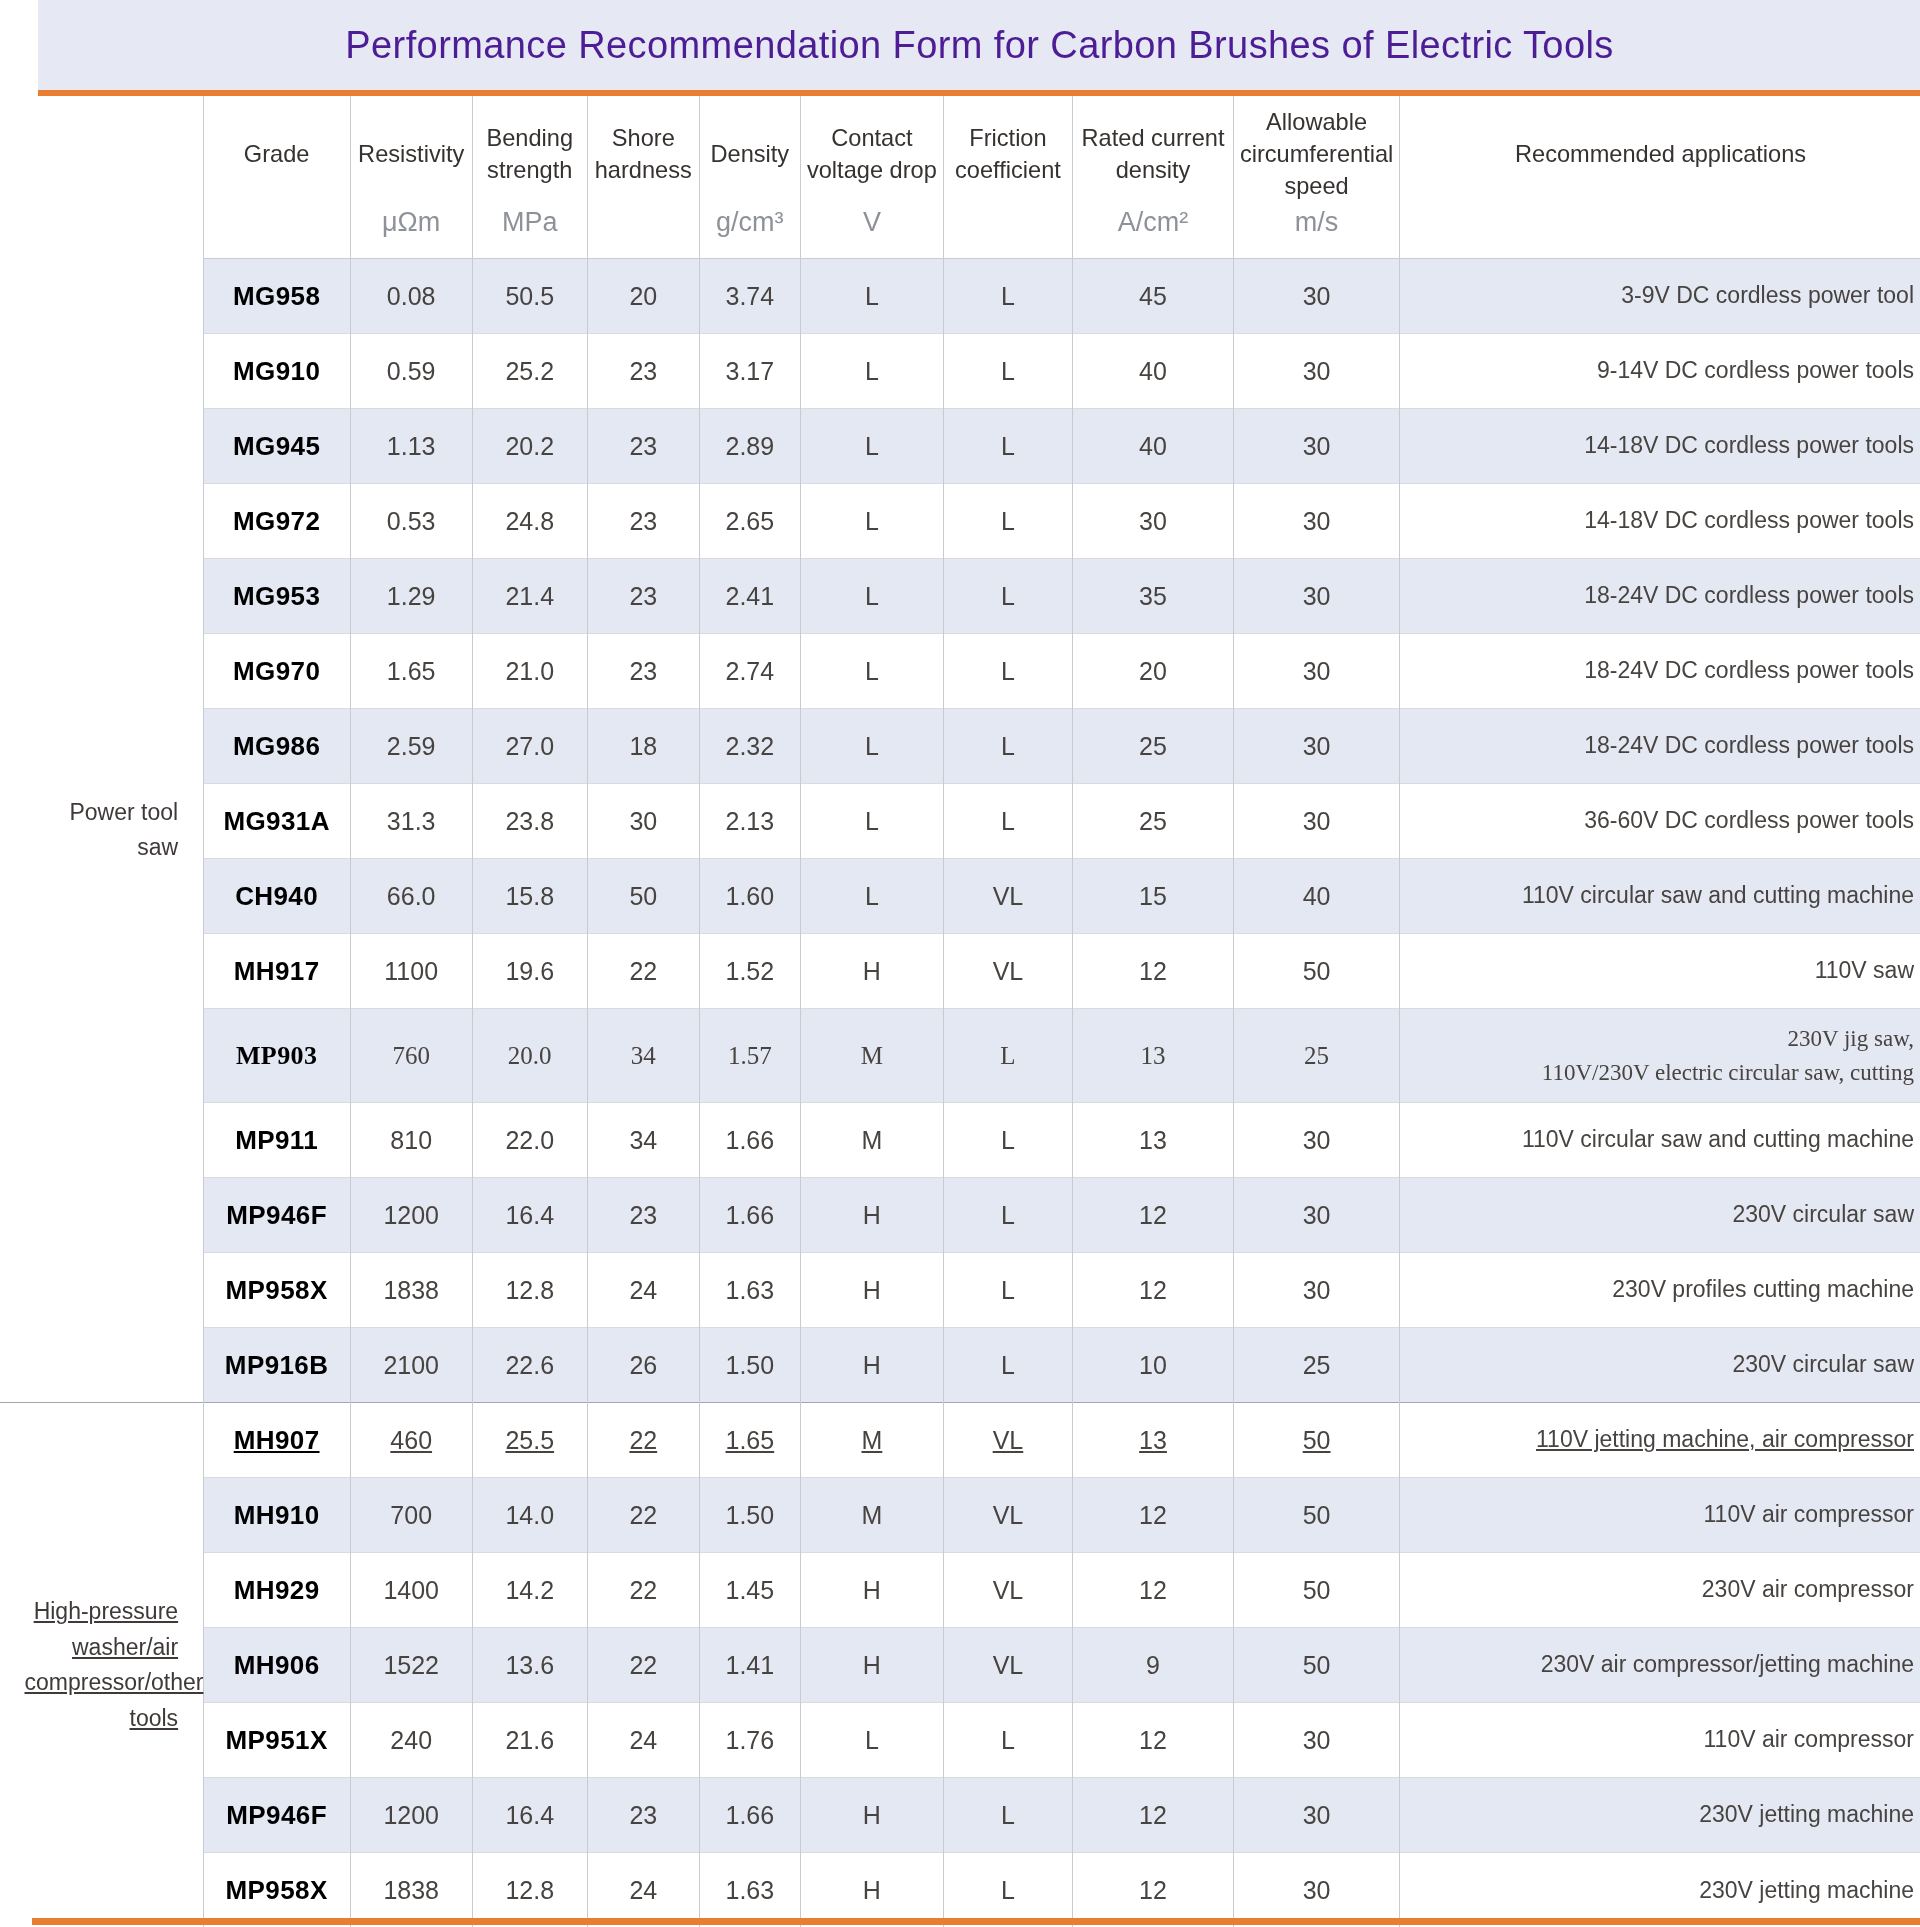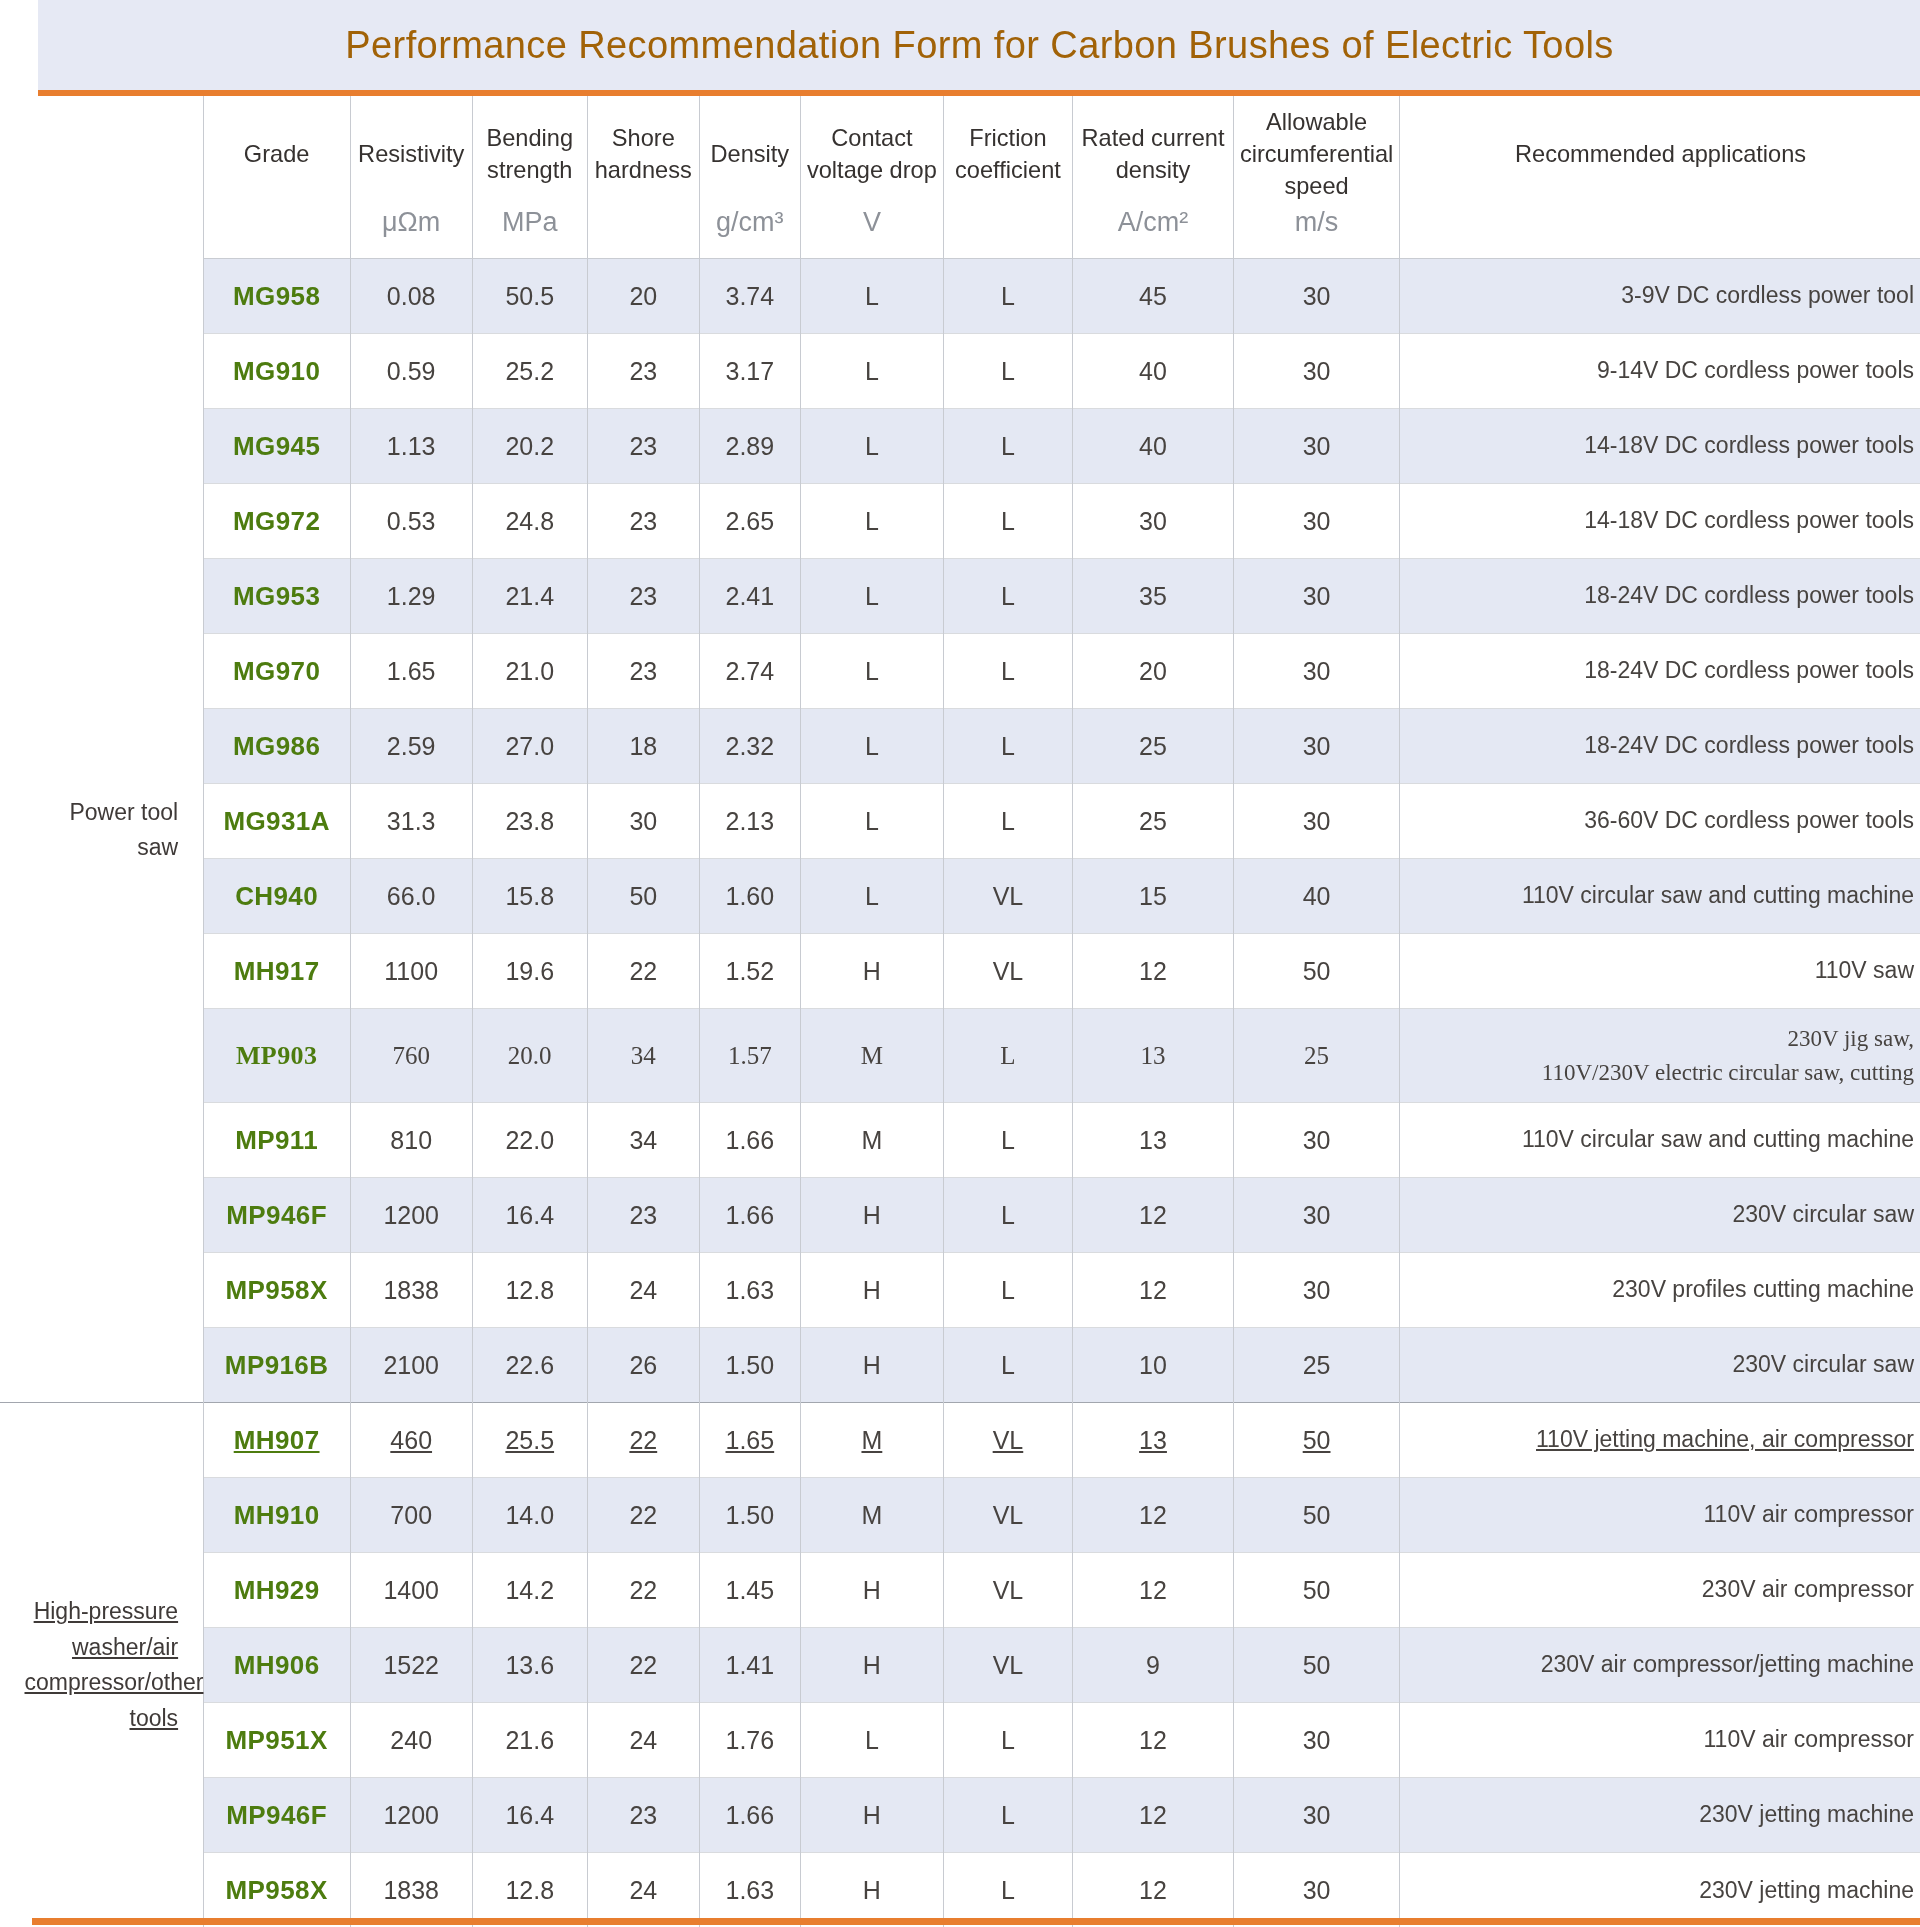--- a/index.html
+++ b/index.html
@@ -10,21 +10,21 @@
     background:#ffffff;
     overflow:hidden;
   }
   
   .title-band{
     position:absolute;left:38px;top:0;right:0;height:90px;
     background:#E6E9F4;
     display:flex;align-items:center;justify-content:center;
   }
   .title-band .title{
-    color:#a16207;font-size:38px;letter-spacing:0.4px;
+    color:#4c1d95;font-size:38px;letter-spacing:0.4px;
   }
   .title-rule{
     position:absolute;left:38px;top:90px;right:0;height:6.1px;background:#E87E2F;
   }
   
   .bottom-rule{
     position:absolute;left:32px;bottom:2.6px;right:0;height:7px;background:#E87E2F;
   }
   
   table.main{
@@ -68,21 +68,21 @@
 
   td.cell{
     border-left:0.9px solid #C8CBD1;
     border-top:0.9px solid #D9DBDE;
     text-align:center;vertical-align:middle;
     color:#474340;font-size:25px;
     padding:0;
     background:#ffffff;
   }
   tr.shaded td.cell{background:#E4E8F3;}
-  td.cell.grade{font-weight:bold;color:#4d7c0f;font-size:26px;letter-spacing:0.4px;}
+  td.cell.grade{font-weight:bold;color:#000000;font-size:26px;letter-spacing:0.4px;}
   td.cell.app{
     text-align:right;padding-left:17.5px;padding-right:7px;
     font-size:23px;white-space:pre-line;line-height:1.45;
   }
   td.group-label{
     border:none;background:#ffffff;
     text-align:right;vertical-align:middle;
     color:#3F3A38;font-size:23px;line-height:1.55;
     padding:0 24.5px;
   }

